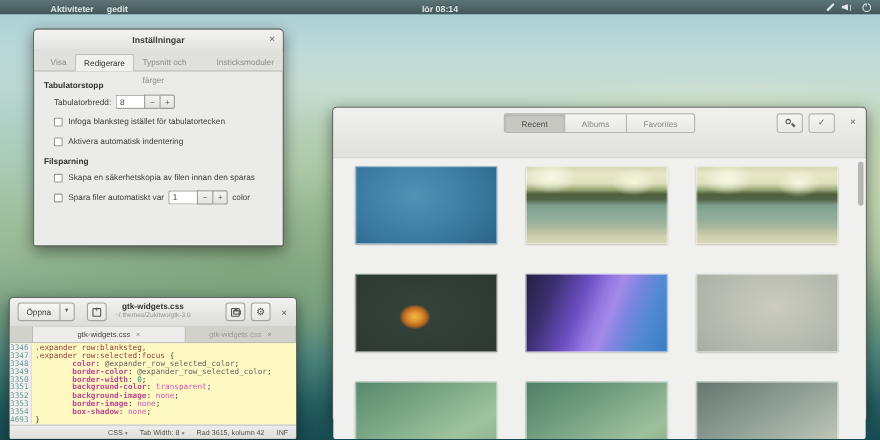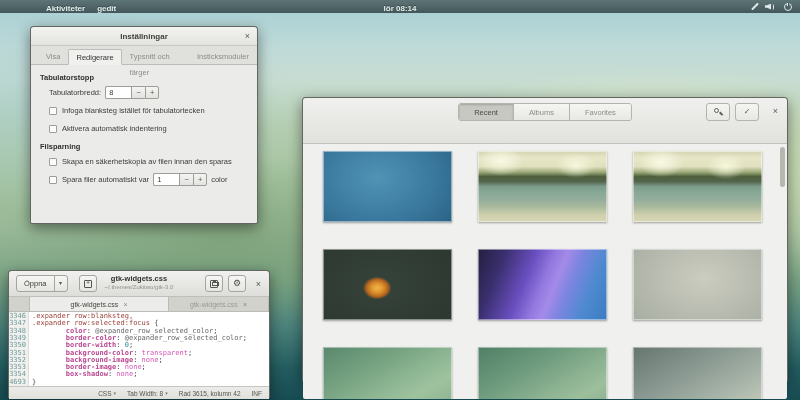--- a/index.html
+++ b/index.html
@@ -95,21 +95,21 @@
   .ge-title-wrap{position:absolute;left:50%;top:3px;transform:translateX(-50%);text-align:center;}
   .ge-title{font-size:7.5px;font-weight:bold;color:#33332f;line-height:9px;}
   .ge-subtitle{font-size:6px;color:#93938d;line-height:8px;}
   .ge-close{position:absolute;right:8px;top:9px;font-size:9px;line-height:9px;}
   .ge-tabs{display:flex;height:15px;background:#d2d2cd;border-bottom:1px solid #bcbcb7;padding-left:20px;}
   .gtab{display:flex;align-items:center;justify-content:center;gap:5px;font-size:7px;
     border-left:1px solid #bcbcb7;border-right:1px solid #bcbcb7;padding:0 6px;}
   .gtab.active{background:#ececea;color:#44443f;width:140px;}
   .gtab.inactive{color:#9a9a94;border-left:none;flex:1;}
   .gtab .tclose{font-size:7px;color:#8a8a84;}
-  .ge-code{display:flex;height:74px;background:#ffffff;font-family:"DejaVu Sans Mono",monospace;font-size:7px;overflow:hidden;align-items:center;}
+  .ge-code{display:flex;height:74px;background:#fef9c3;font-family:"DejaVu Sans Mono",monospace;font-size:7px;overflow:hidden;}
   .gutter{width:20px;background:#f0f0ee;border-right:1px solid #dcdcd8;text-align:right;padding:1px 2px 0 0;}
   .ln{height:7.3px;line-height:7.3px;color:#6f9a9a;}
   .codecol{flex:1;padding:1px 0 0 3px;}
   .cl{height:7.3px;line-height:7.3px;white-space:pre;}
   .tk-sel{color:#99423a;}
   .tk-prop{color:#b8478f;font-weight:bold;}
   .tk-val{color:#666;}
   .tk-num{color:#2e8b8b;}
   .tk-kw{color:#d455b8;}
   .tk-pl{color:#444;}

